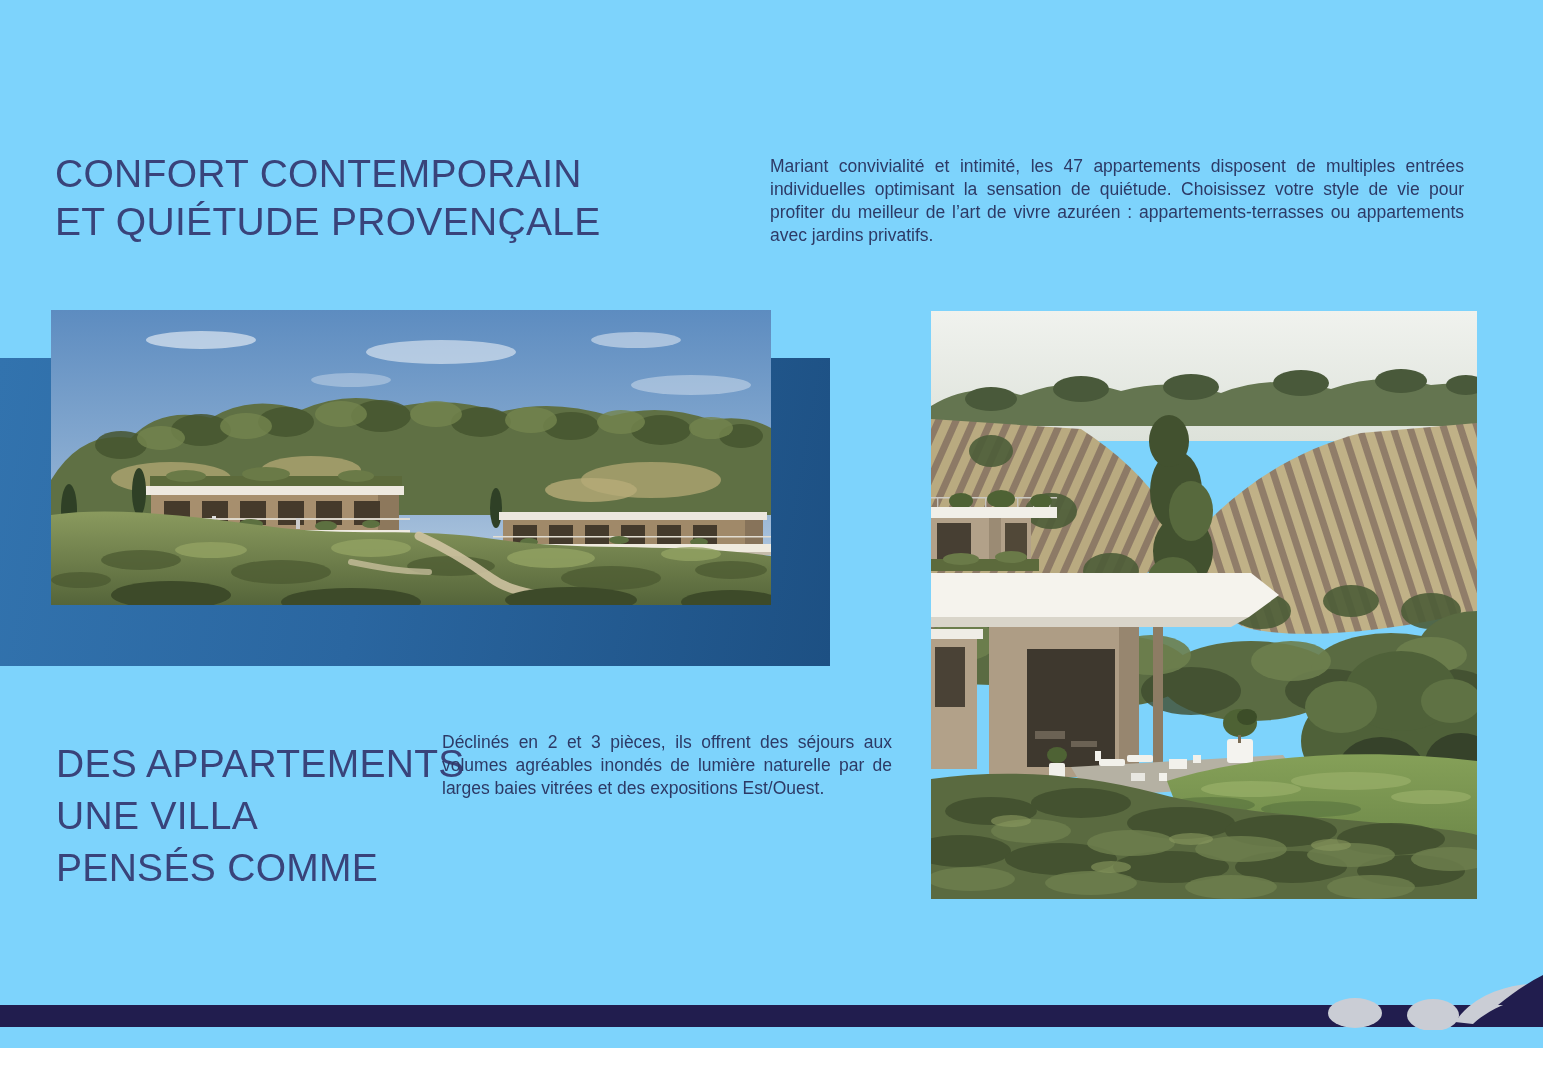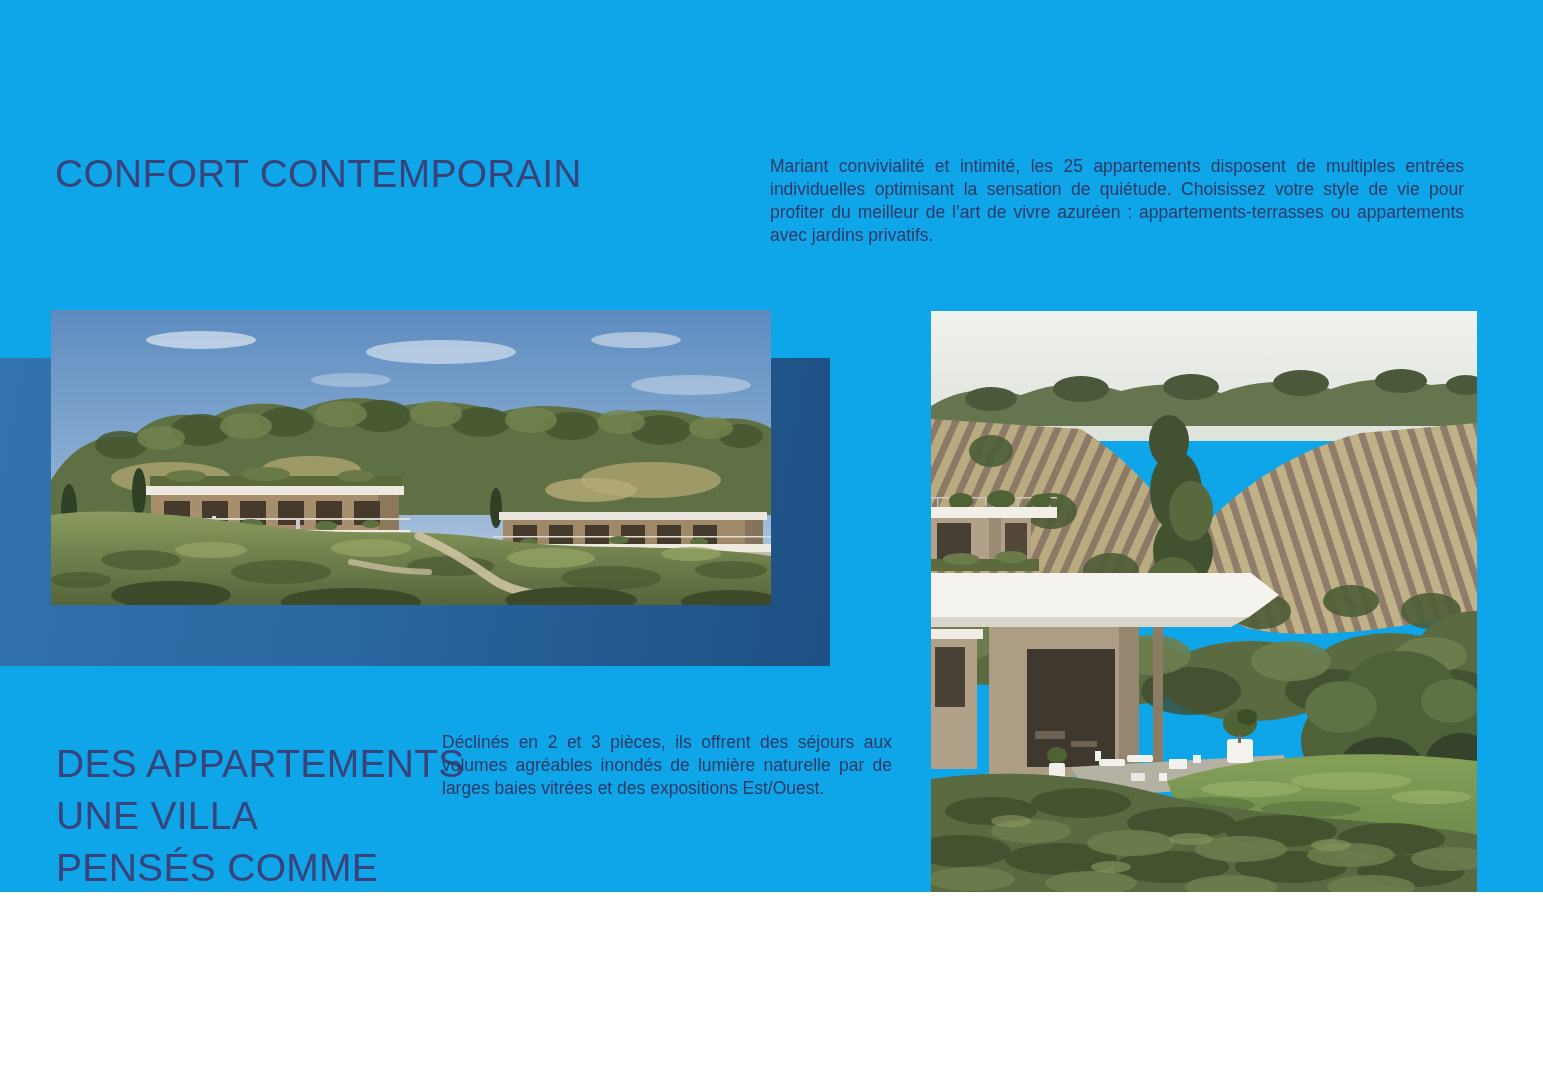--- a/index.html
+++ b/index.html
@@ -1,17 +1,17 @@
 <!DOCTYPE html>
 <html lang="fr"><head>
 <meta charset="utf-8">
 <style>
   html,body{margin:0;padding:0;background:#ffffff;}
   .page{
-    position:relative;width:1543px;height:892px;background:#0ea5e9;
+    position:relative;width:1543px;height:1048px;background:#7dd3fc;
     overflow:hidden;font-family:"Liberation Sans",sans-serif;
   }
   
   .display-heading{
     position:absolute;color:#39437a;font-weight:300;
     letter-spacing:.3px;
   }
   .heading-top{left:55px;top:150px;font-size:39px;line-height:48px;}
   .heading-bottom{left:44px;top:726px;font-size:39px;line-height:52px;}
   .display-heading span{display:block;white-space:nowrap;}
@@ -42,23 +42,24 @@
     position:absolute;left:1313px;top:972px;width:230px;height:58px;z-index:2;
   }
 </style>
 </head>
 <body>
 
 <div class="page">
 
   <h1 class="display-heading heading-top" style="margin:0;">
     <span>CONFORT CONTEMPORAIN</span>
+    <span>ET QUIÉTUDE PROVENÇALE</span>
   </h1>
 
-  <div class="copy copy-top">Mariant convivialité et intimité, les 25 appartements disposent de multiples entrées individuelles optimisant la sensation de quiétude. Choisissez votre style de vie pour profiter du meilleur de l’art de vivre azuréen : appartements-terrasses ou appartements avec jardins privatifs.</div>
+  <div class="copy copy-top">Mariant convivialité et intimité, les 47 appartements disposent de multiples entrées individuelles optimisant la sensation de quiétude. Choisissez votre style de vie pour profiter du meilleur de l’art de vivre azuréen : appartements-terrasses ou appartements avec jardins privatifs.</div>
 
   <div class="blue-panel"></div>
 
   <div class="photo photo-left">
     <svg viewBox="0 0 720 295" preserveAspectRatio="none">
       <defs>
         <linearGradient id="skyL" x1="0" y1="0" x2="0" y2="1">
           <stop offset="0" stop-color="#5d8cc0"></stop>
             <stop offset=".6" stop-color="#8fb0d3"></stop>
             <stop offset="1" stop-color="#c2d3e5"></stop>

